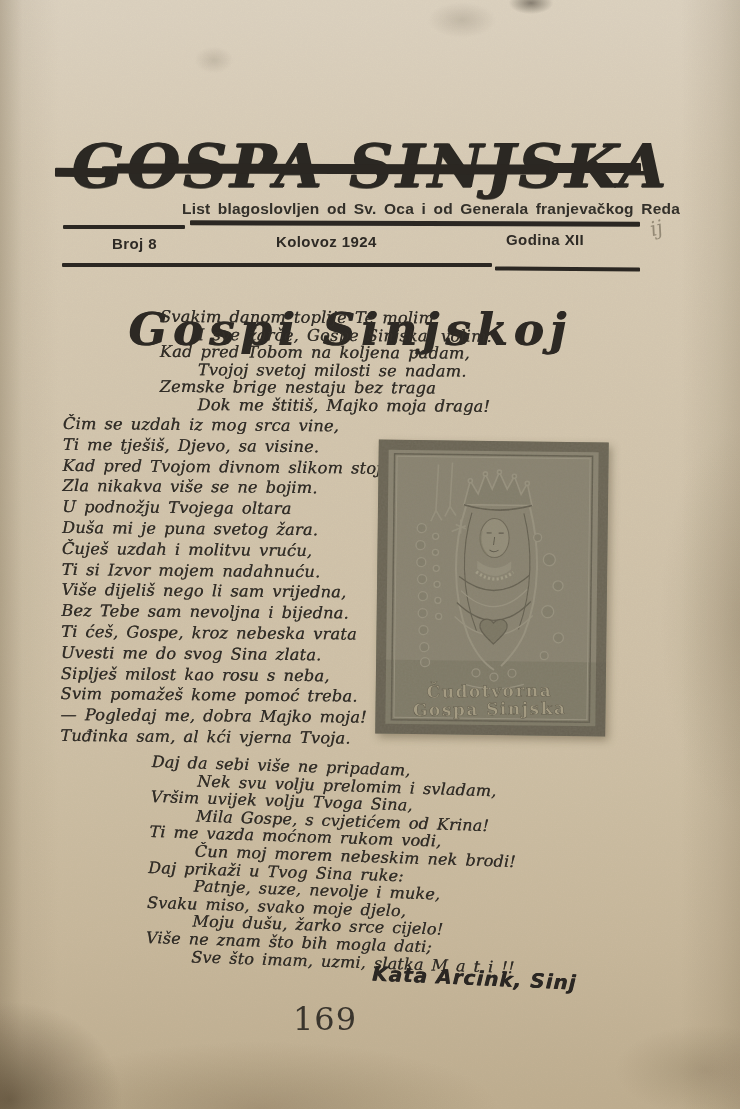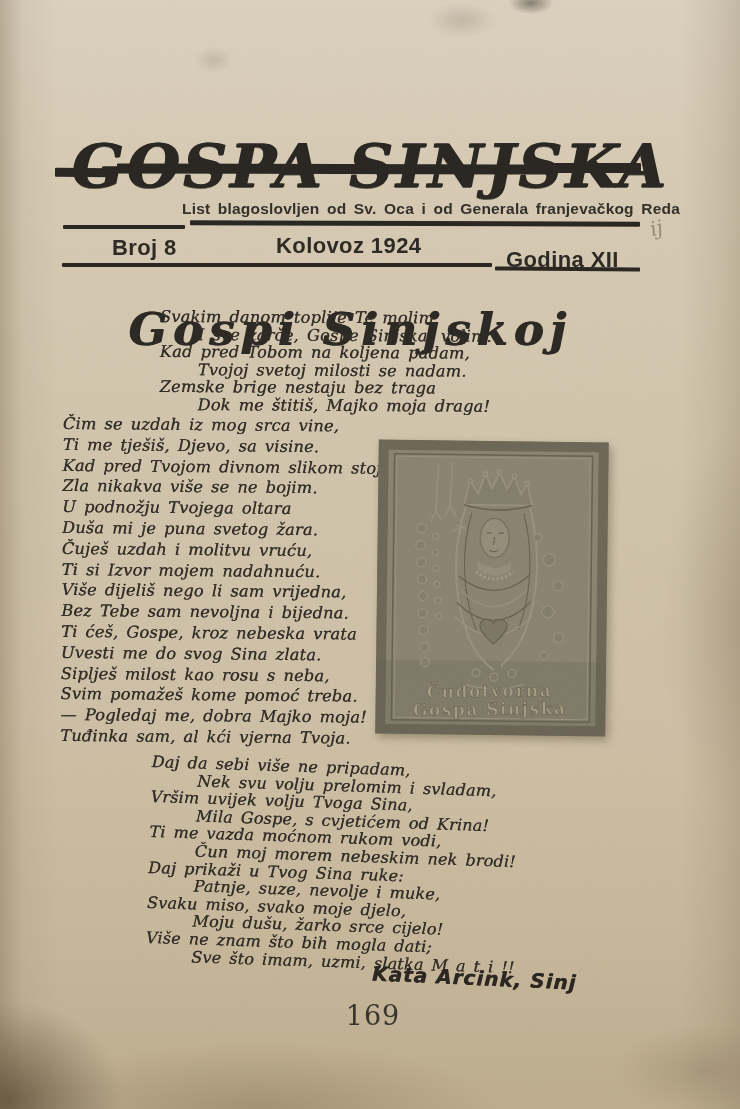--- a/index.html
+++ b/index.html
@@ -36,25 +36,25 @@
   .rt2{left:117px;top:164px;width:432px;height:10px;transform:rotate(.15deg);}
   .rt3{left:553px;top:163px;width:88px;height:10px;}
   .blessing{
     position:absolute;top:184px;left:0;width:680px;text-align:right;
     font-family:"Liberation Sans",sans-serif;font-weight:bold;font-size:15.5px;
     letter-spacing:.2px;word-spacing:3px;color:#33302a;white-space:nowrap;
   }
   .ra1{left:63px;top:225px;width:122px;height:4px;}
   .ra2{left:190px;top:221px;width:450px;height:4.5px;transform:rotate(.2deg);}
   .issue-row{position:absolute;top:233px;left:0;width:740px;height:24px;
-    font-family:"Liberation Sans",sans-serif;font-weight:bold;font-size:22px;color:#2e2a25;}
+    font-family:"Liberation Sans",sans-serif;font-weight:bold;font-size:15px;color:#2e2a25;}
   .issue-row span{position:absolute;white-space:nowrap;letter-spacing:.4px;}
   .broj{left:112px;top:2px;}
   .kolovoz{left:276px;top:0;}
-  .godina{left:506px;top:-2px;margin-top:16px;}
+  .godina{left:506px;top:-2px;}
   .rb1{left:62px;top:263px;width:430px;height:4px;}
   .rb2{left:495px;top:267px;width:145px;height:4px;transform:rotate(.5deg);}
   .pen-mark{
     position:absolute;left:650px;top:216px;
     font-family:"DejaVu Serif",serif;font-style:italic;font-size:20px;
     color:rgba(95,85,68,.55);transform:rotate(-14deg);
   }
 
   
   .poem-heading{
@@ -81,23 +81,22 @@
   .s3 .ind{margin-left:46px;}
   .signature{
     position:absolute;left:372px;top:968px;width:290px;
     font-family:"DejaVu Sans",sans-serif;font-style:italic;font-weight:bold;
     font-size:20px;letter-spacing:1px;color:#2b2723;
     transform:rotate(2.6deg);white-space:nowrap;
     text-shadow:.5px 0 0 #2b2723;
   }
   .page-number{
     position:absolute;top:1000px;left:0;width:650px;text-align:center;
-    font-family:"DejaVu Serif",serif;font-size:27px;color:#3a352d;
+    font-family:"DejaVu Serif",serif;font-size:32px;color:#3a352d;
     letter-spacing:1px;
-    padding-left:48px;
   }
 
   
   .engraving{
     position:absolute;left:377px;top:441px;width:230px;height:294px;margin:0;
     transform:rotate(.7deg);
     box-shadow:3px 4px 9px rgba(60,48,30,.35);
     background:#8a8471;
   }
   .engraving svg{display:block;width:100%;height:100%;}

